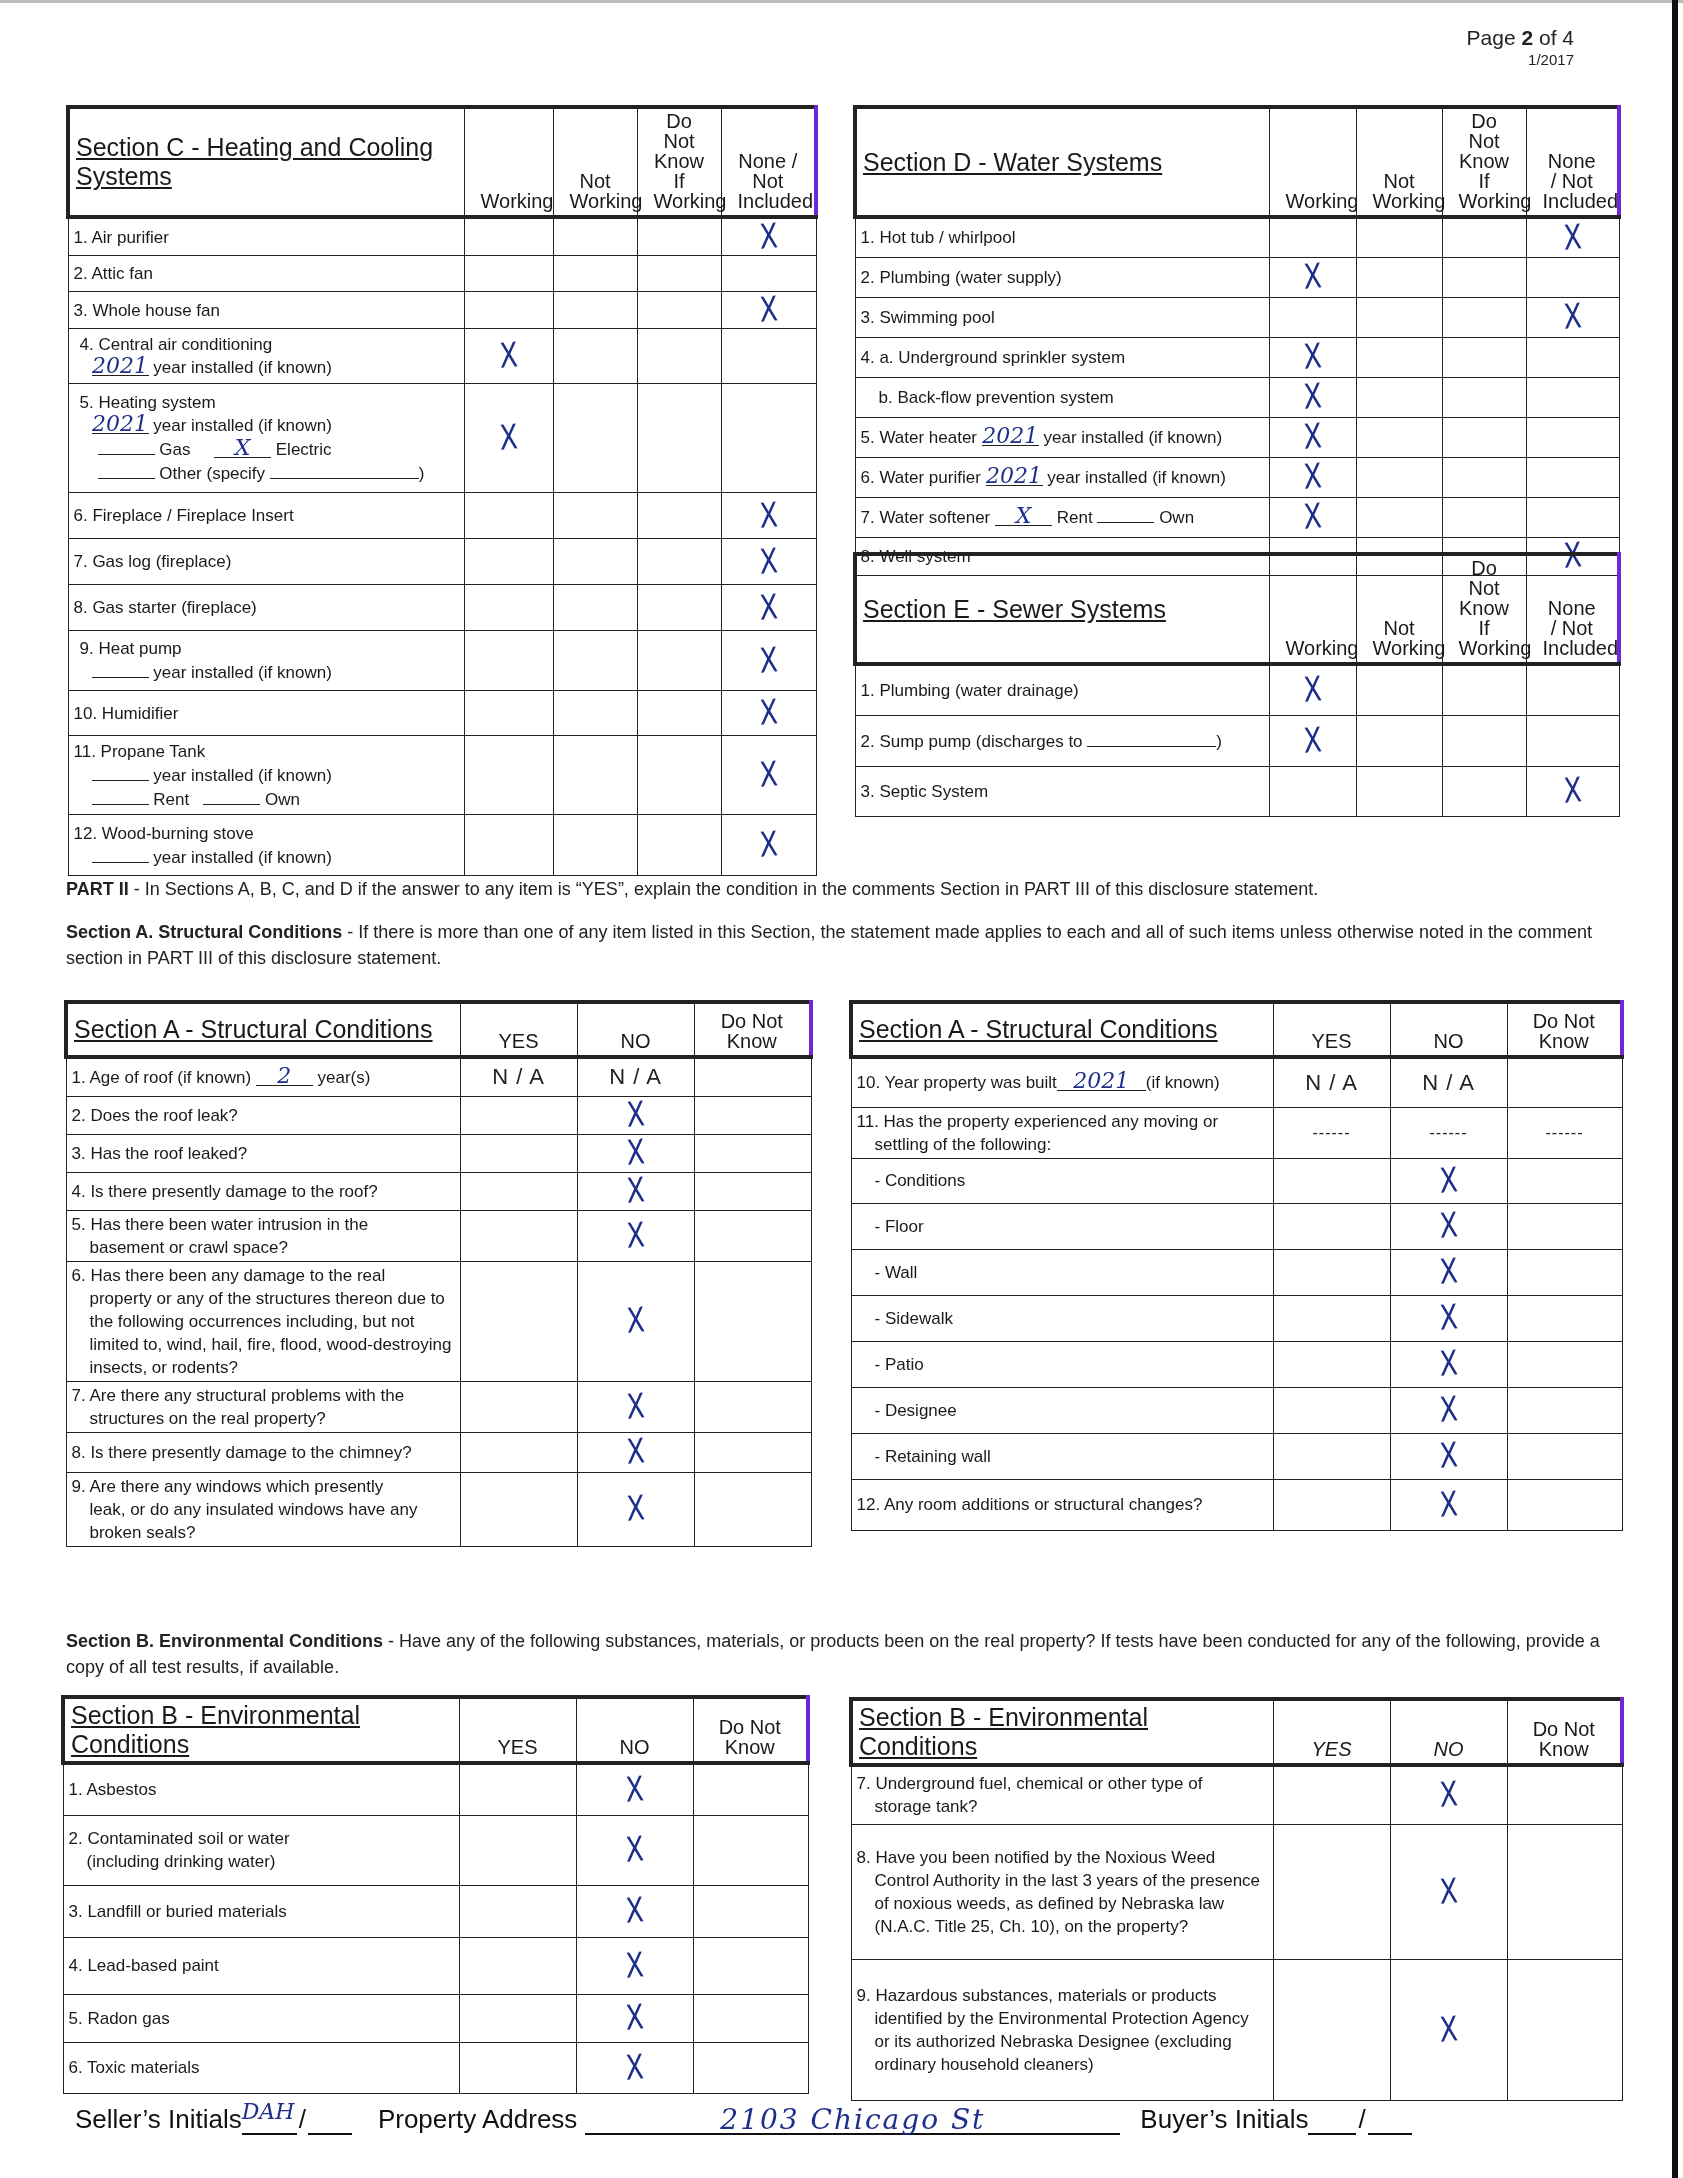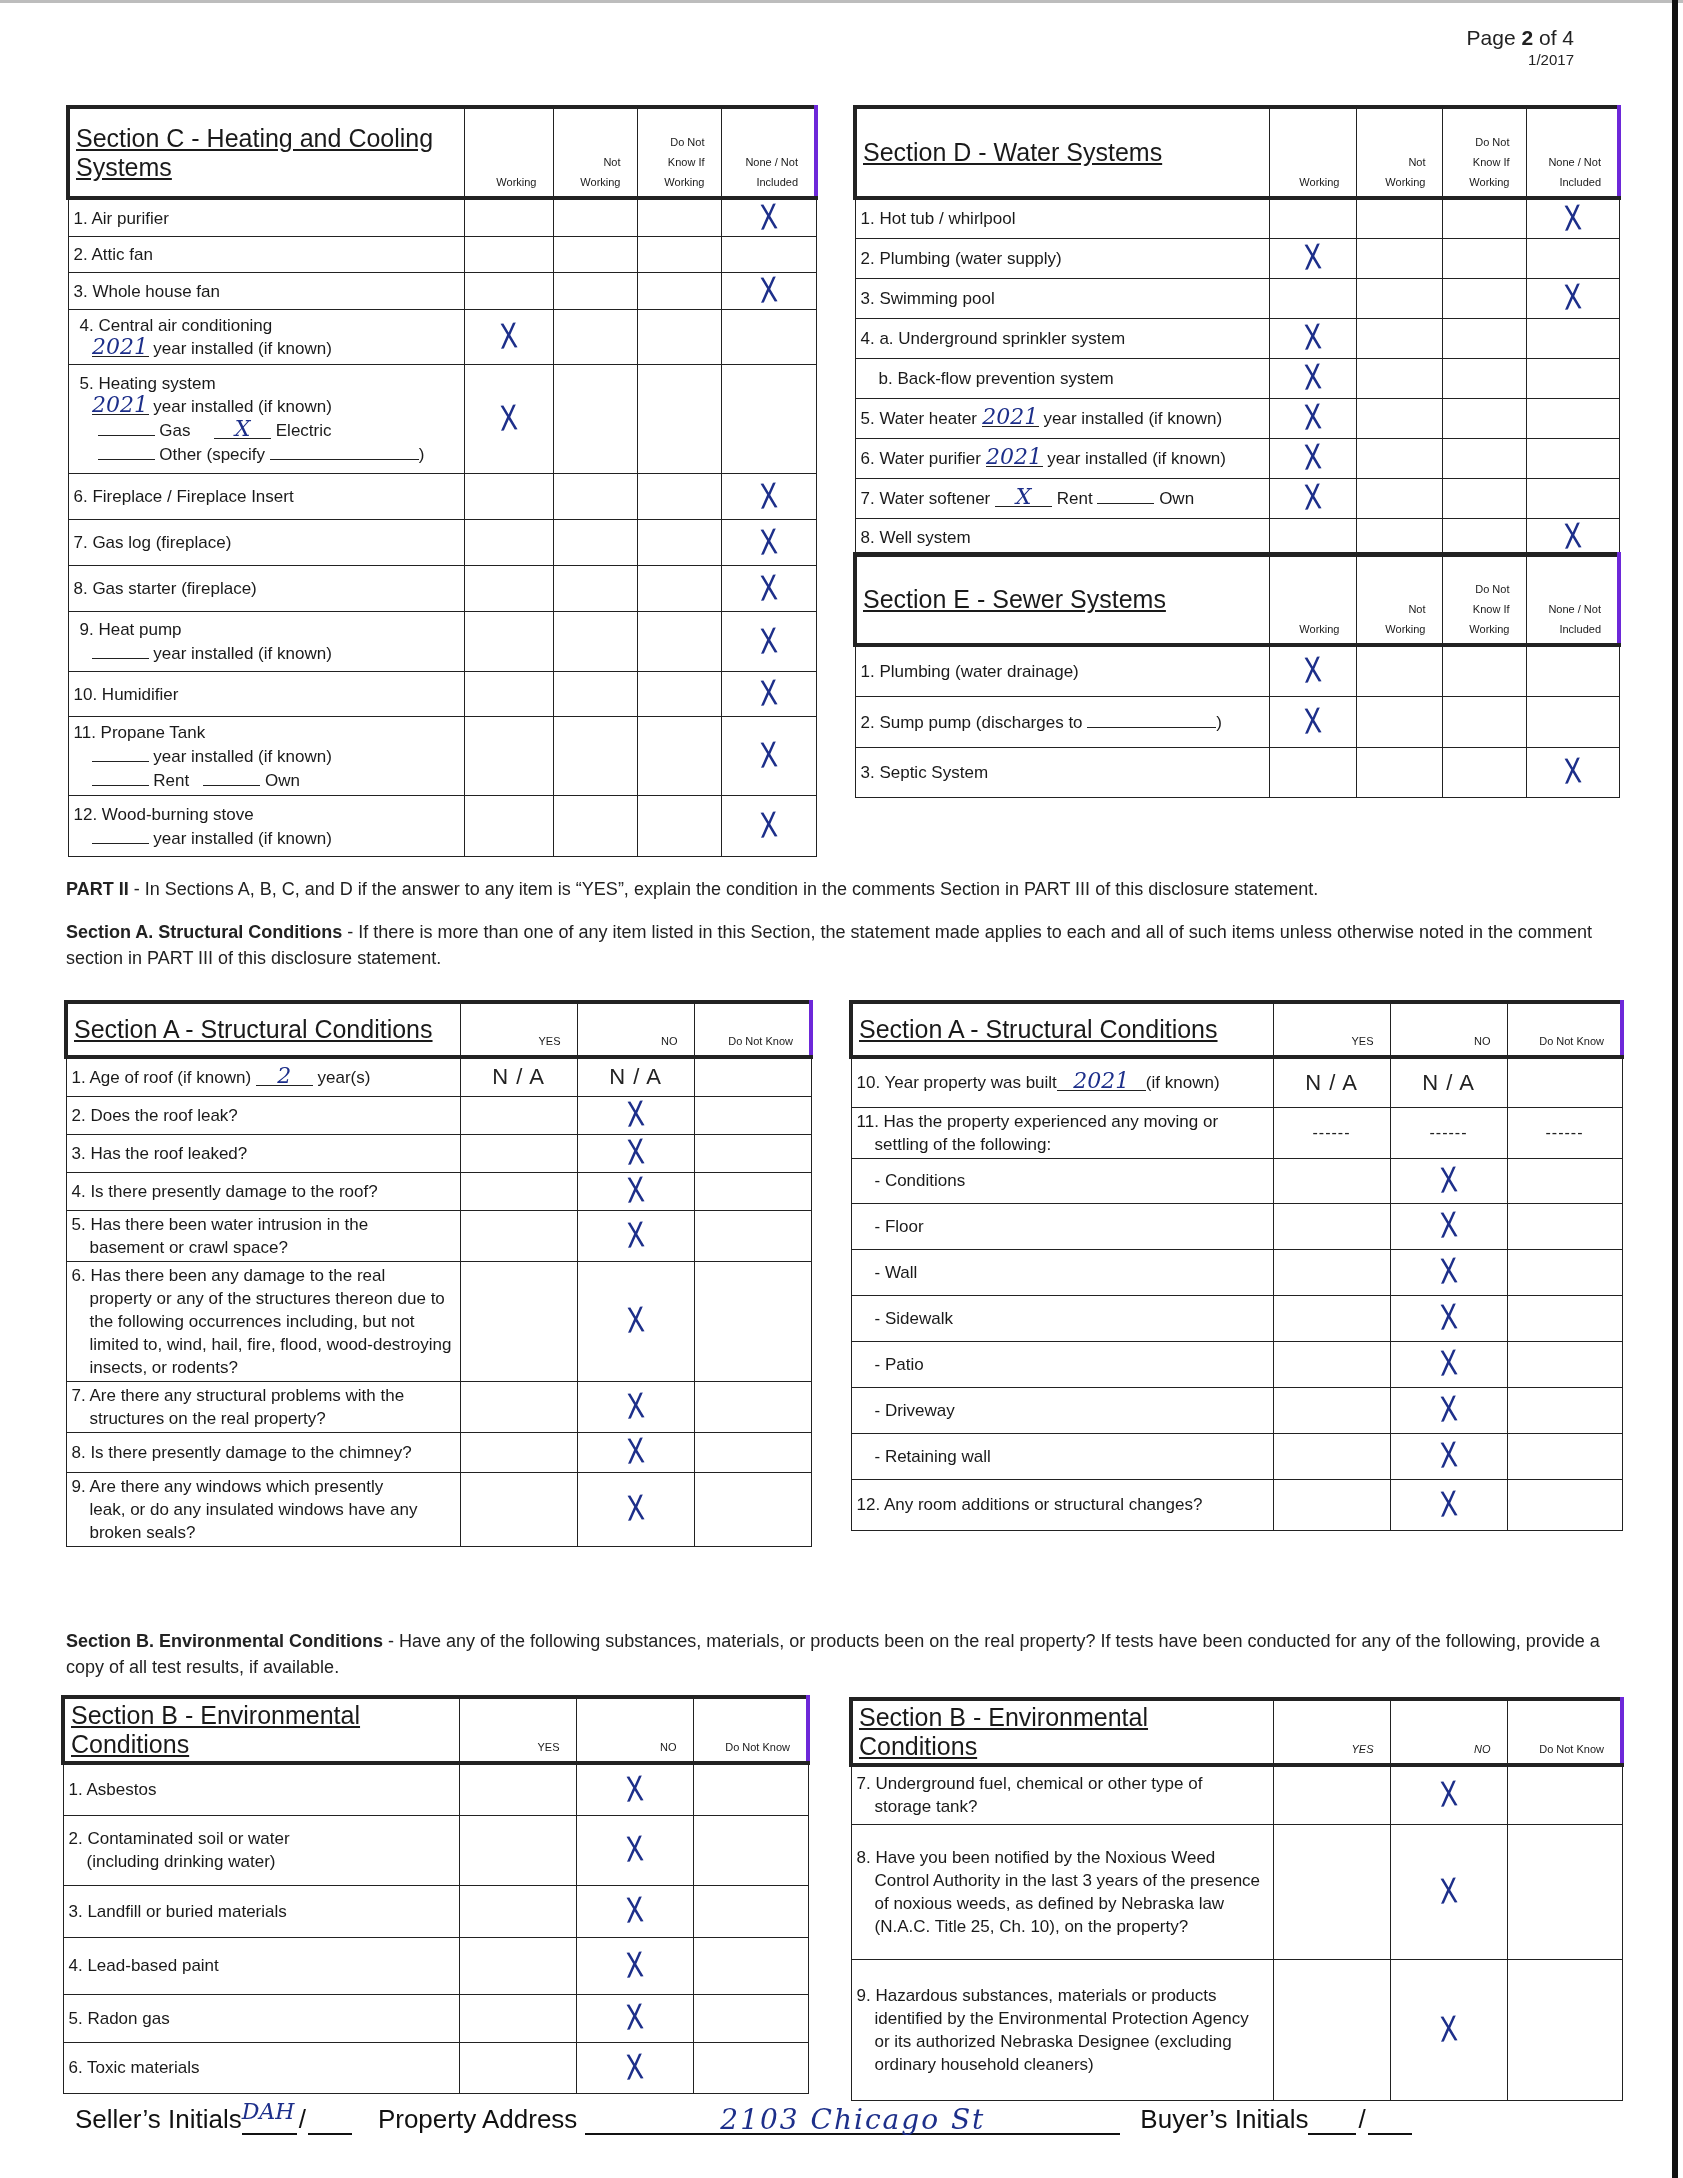--- a/index.html
+++ b/index.html
@@ -10,21 +10,21 @@
   .page-num { position: absolute; top: 26px; right: 109px; font-size: 21px; color: #222; }
   .page-num b { font-weight: bold; }
   .page-date { position: absolute; top: 51px; right: 109px; font-size: 15px; color: #222; }
 
   table.frm { position: absolute; border-collapse: collapse; table-layout: fixed; }
   table.frm td, table.frm th { border: 1.5px solid #222; font-size: 17px; vertical-align: middle; padding: 2px 5px; font-weight: normal; }
   table.frm thead th { border-top: 4px solid #222; border-bottom: 4px solid #222; }
   table.frm thead th:first-child { border-left: 4px solid #222; }
   table.frm thead th:last-child { border-right: 4px solid #6d28d9; }
   table.frm th.title { text-align: left; vertical-align: middle; font-size: 25px; text-decoration: underline; padding-left: 6px; }
-  table.frm th.col { text-align: right; vertical-align: bottom; font-size: 11px; line-height: 20px; padding: 2px 16px 4px; }
+  table.frm th.col { text-align: center; vertical-align: bottom; font-size: 20px; line-height: 20px; padding: 2px 16px 4px; }
   table.frm td.item { text-align: left; line-height: 23px; }
   table.frm td.mk { text-align: center; position: relative; }
   .x { font-family: "DejaVu Sans", sans-serif; color: #1d2f8a; font-size: 34px; line-height: 30px; display: inline-block; transform: scaleX(0.78) rotate(-4deg); }
   .na { font-size: 22px; color: #222; letter-spacing: 1px; }
   .dash { font-size: 16px; color: #222; letter-spacing: 1px; }
   .hw { font-family: "DejaVu Serif", serif; font-style: italic; color: #1d2f8a; font-size: 22px; }
   .blank { display: inline-block; border-bottom: 1.5px solid #222; min-width: 57px; height: 18px; vertical-align: baseline; text-align: center; line-height: 16px; }
   .sub { padding-left: 24px; display: block; }
   .ind { padding-left: 18px; display: block; }
 
@@ -435,21 +435,21 @@
     <tr style="height:46px">
         <td class="item">
           <span class="ind">- Patio</span>
         </td>
         <td class="mk"></td>
         <td class="mk"><span class="x">X</span></td>
         <td class="mk"></td>
       </tr>
     <tr style="height:46px">
         <td class="item">
-          <span class="ind">- Driveway</span>
+          <span class="ind">- Designee</span>
         </td>
         <td class="mk"></td>
         <td class="mk"><span class="x">X</span></td>
         <td class="mk"></td>
       </tr>
     <tr style="height:46px">
         <td class="item">
           <span class="ind">- Retaining wall</span>
         </td>
         <td class="mk"></td>

